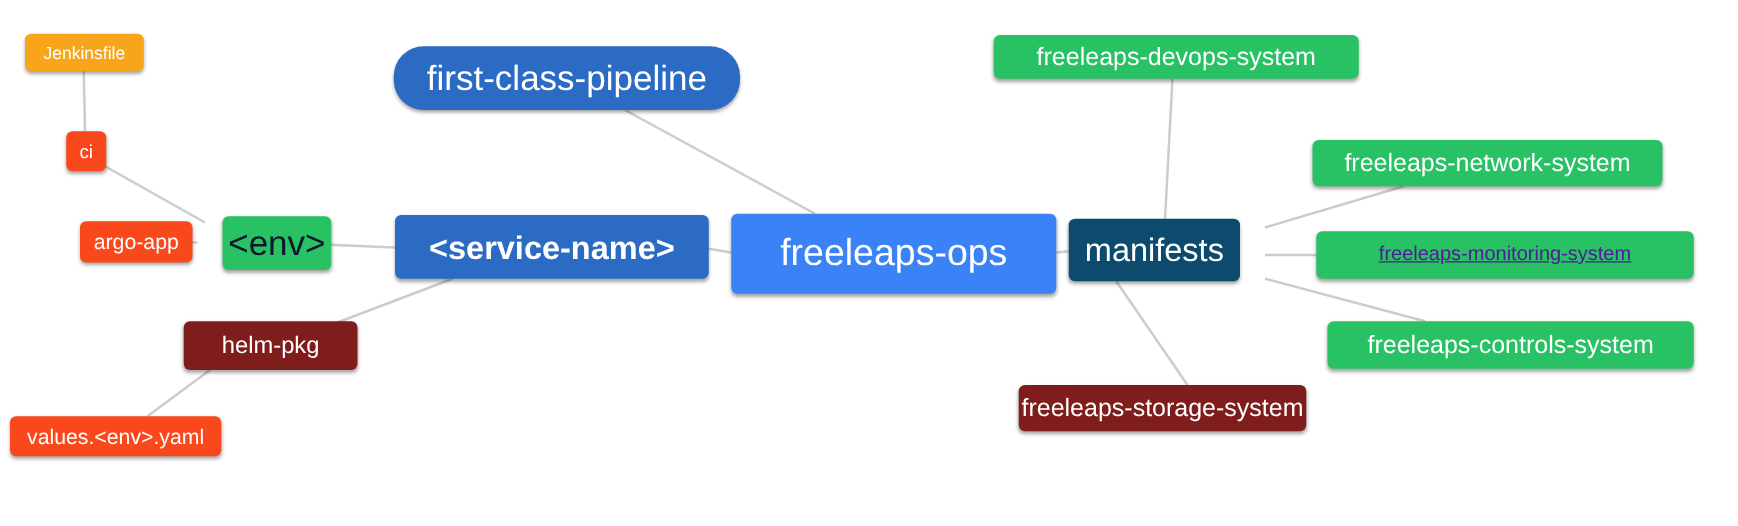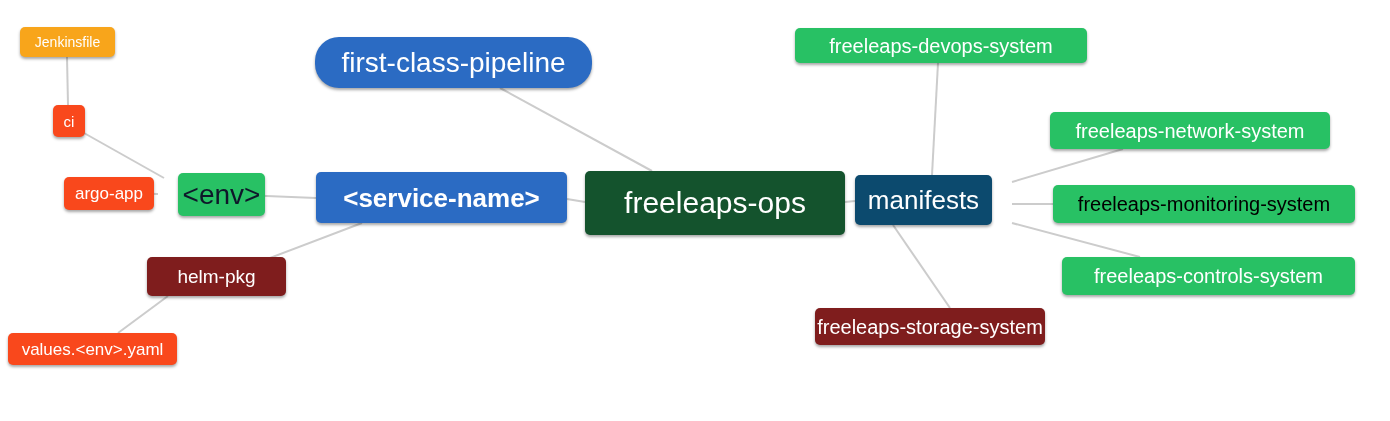--- a/index.html
+++ b/index.html
@@ -61,21 +61,21 @@
     </svg>
   <div id="node-layer">
       <div class="node" style="left: 20px; top: 27px; width: 95px; height: 30px; font-size: 14px; background: rgb(248, 165, 27); color: rgb(255, 255, 255);">Jenkinsfile</div>
       <div class="node" style="left: 53px; top: 105px; width: 32px; height: 32px; font-size: 15px; background: rgb(249, 72, 28); color: rgb(255, 255, 255); text-align: right;">ci</div>
       <div class="node" style="left: 32px; top: 177px; width: 90px; height: 33px; font-size: 17px; background: rgb(249, 72, 28); color: rgb(255, 255, 255); margin-left: 32px;">argo-app</div>
       <div class="node" style="left: 158px; top: 173px; width: 87px; height: 43px; font-size: 28px; background: rgb(40, 193, 100); color: #0f172a; margin-left: 20px;">&lt;env&gt;</div>
       <div class="node" style="left: 147px; top: 257px; width: 139px; height: 39px; font-size: 19px; background: #7f1d1d; color: rgb(255, 255, 255);">helm-pkg</div>
       <div class="node" style="left: 8px; top: 333px; width: 169px; height: 32px; font-size: 17px; background: rgb(249, 72, 28); color: rgb(255, 255, 255);">values.&lt;env&gt;.yaml</div>
       <div class="node" style="left: 315px; top: 37px; width: 277px; height: 51px; font-size: 28px; background: rgb(43, 107, 195); color: rgb(255, 255, 255); border-radius: 24px;">first-class-pipeline</div>
       <div class="node" style="left: 316px; top: 172px; width: 251px; height: 51px; font-size: 26px; background: rgb(43, 107, 195); color: rgb(255, 255, 255); font-weight: bold;">&lt;service-name&gt;</div>
-      <div class="node" style="left: 585px; top: 171px; width: 260px; height: 64px; font-size: 30px; background: #14532d; color: rgb(255, 255, 255);">freeleaps-ops</div>
+      <div class="node" style="left: 585px; top: 171px; width: 260px; height: 64px; font-size: 30px; background: #3b82f6; color: rgb(255, 255, 255);">freeleaps-ops</div>
       <div class="node" style="left: 855px; top: 175px; width: 137px; height: 50px; font-size: 26px; background: #0c4a6e; color: rgb(255, 255, 255);">manifests</div>
       <div class="node" style="left: 795px; top: 28px; width: 292px; height: 35px; font-size: 20px; background: rgb(40, 193, 100); color: rgb(255, 255, 255);">freeleaps-devops-system</div>
       <div class="node" style="left: 1050px; top: 112px; width: 280px; height: 37px; font-size: 20px; background: rgb(40, 193, 100); color: rgb(255, 255, 255);">freeleaps-network-system</div>
-      <div class="node" style="left: 1053px; top: 185px; width: 302px; height: 38px; font-size: 20px; background: rgb(40, 193, 100); color: #000000;">freeleaps-monitoring-system</div>
+      <div class="node" style="left: 1053px; top: 185px; width: 302px; height: 38px; font-size: 16px; background: rgb(40, 193, 100); color: #4c1d95; text-decoration: underline;">freeleaps-monitoring-system</div>
       <div class="node" style="left: 1062px; top: 257px; width: 293px; height: 38px; font-size: 20px; background: rgb(40, 193, 100); color: rgb(255, 255, 255);">freeleaps-controls-system</div>
       <div class="node" style="left: 815px; top: 308px; width: 230px; height: 37px; font-size: 20px; background: #7f1d1d; color: rgb(255, 255, 255);">freeleaps-storage-system</div>
     </div>
 </div>
 
 </body></html>

